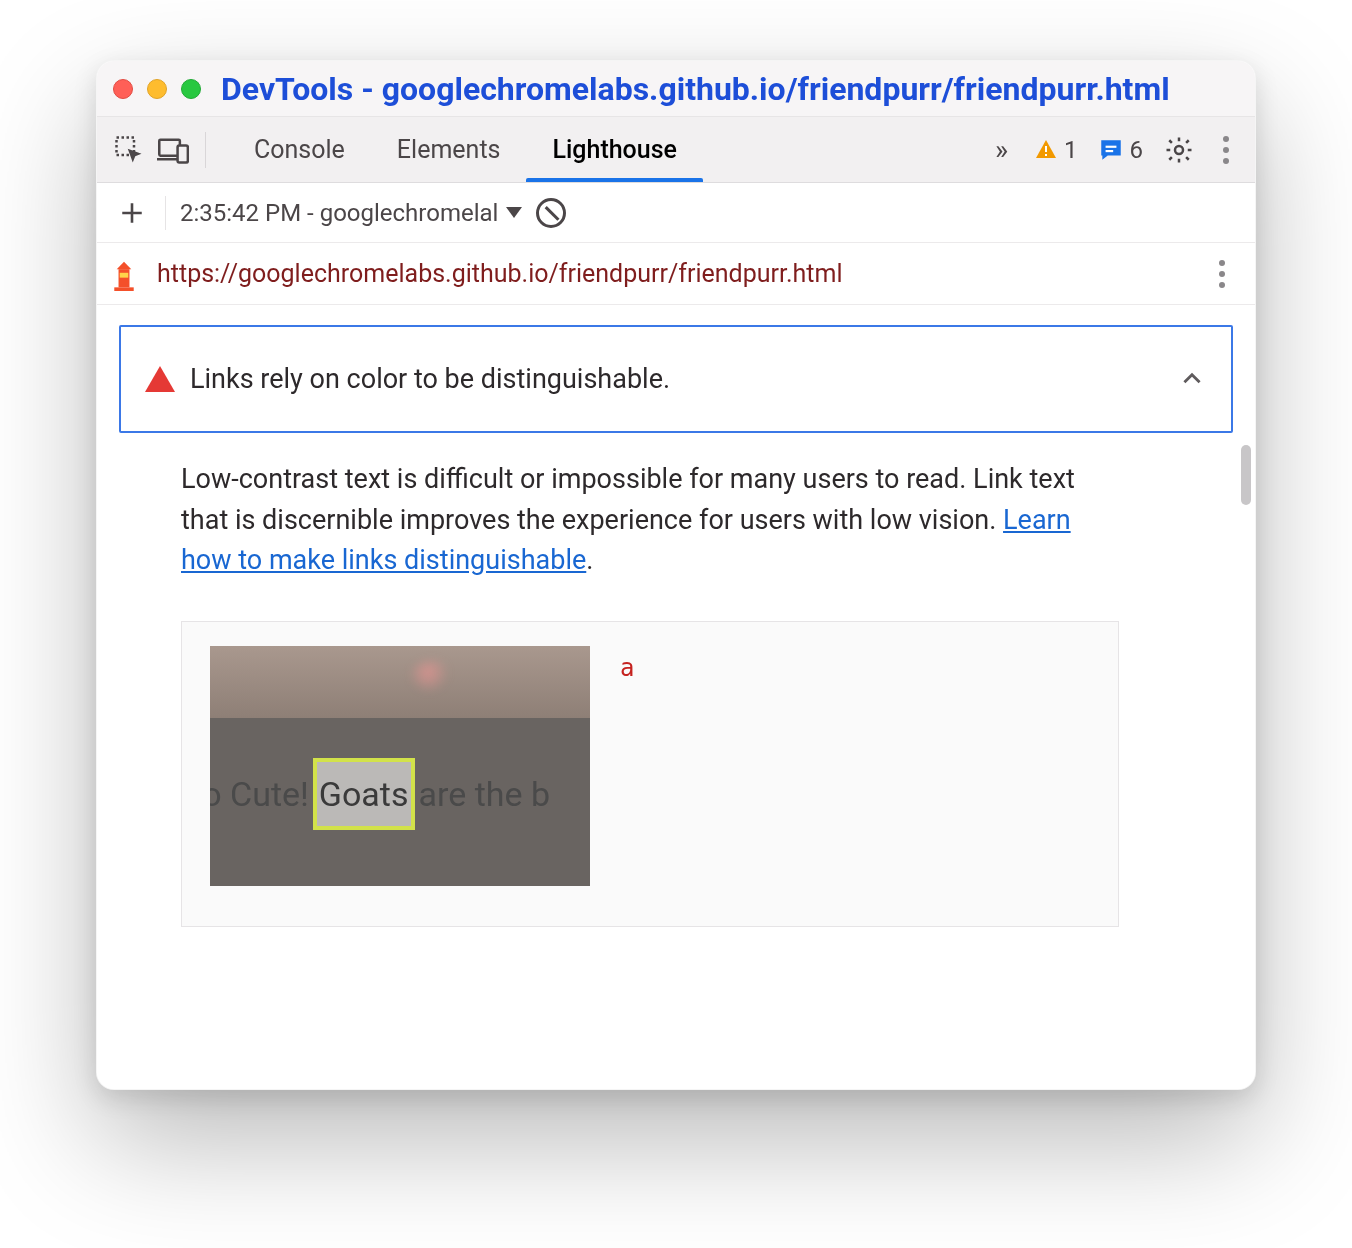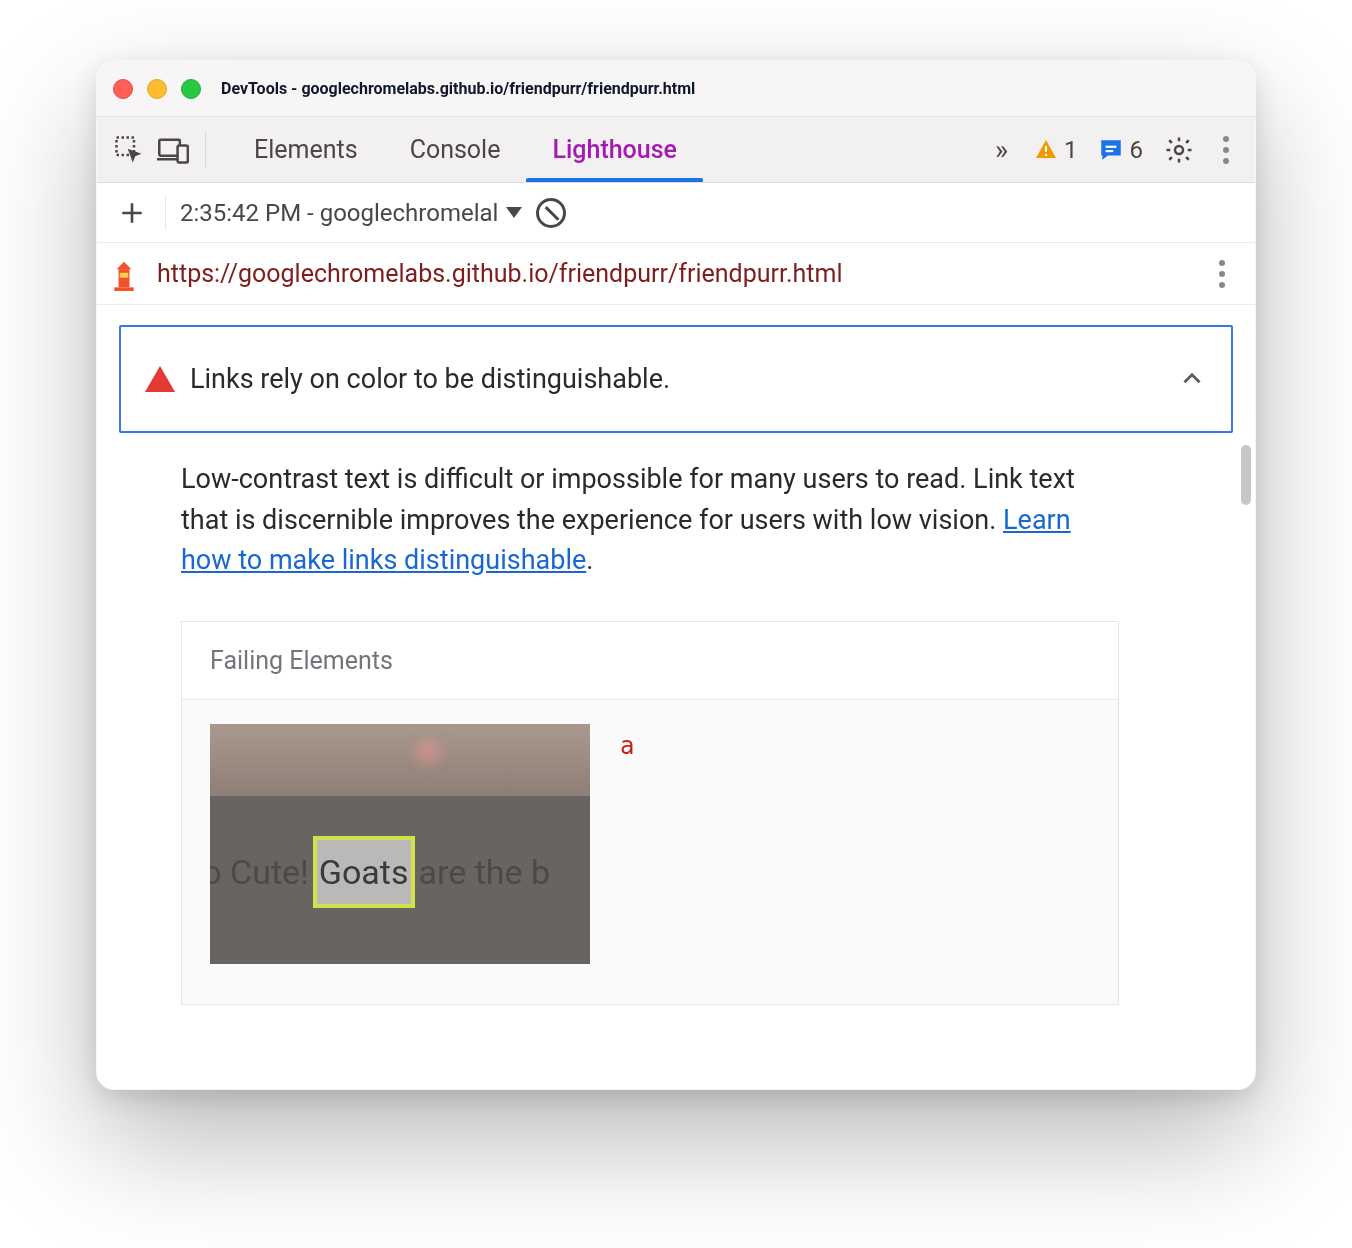--- a/index.html
+++ b/index.html
@@ -29,21 +29,21 @@
       align-items: center;
       padding: 0 16px;
       background: #f7f5f6;
       border-bottom: 1px solid #e7e5e6;
     }
     .traffic { display: flex; gap: 14px; align-items: center; margin-right: 20px; }
     .tl { width: 20px; height: 20px; border-radius: 50%; }
     .tl.red { background: #ff5f57; border: 1px solid #e24b42; }
     .tl.yellow { background: #febc2e; border: 1px solid #e1a327; }
     .tl.green { background: #28c840; border: 1px solid #22aa36; }
-    .title-text { font-size: 16px; font-weight: 700; color: #0f172a; white-space: nowrap; overflow: hidden; text-overflow: ellipsis; }
+    .title-text { font-size: 32px; font-weight: 700; color: #1d4ed8; white-space: nowrap; overflow: hidden; text-overflow: ellipsis; }
 
     
     .tabstrip {
       height: 66px;
       display: flex;
       align-items: center;
       background: #f2f0f1;
       border-bottom: 1px solid #dedcde;
       position: relative;
       padding-left: 10px;
@@ -51,21 +51,21 @@
     .tabstrip .icon-btn {
       width: 44px; height: 44px; display: flex; align-items: center; justify-content: center;
       color: #4b4648; border-radius: 6px; cursor: pointer;
     }
     .tabstrip svg { display: block; }
     .tabgroup { display: flex; align-items: stretch; height: 100%; margin-left: 12px; }
     .divider-v { width: 1px; background: #d9d6d8; height: 36px; align-self: center; margin: 0 10px; }
     .tab {
       display: flex; align-items: center; padding: 0 26px; font-size: 25px; color: #4b4648; cursor: pointer; position: relative;
     }
-    .tab.active { color: #a21caf; font-weight: 500; }
+    .tab.active { color: #000000; font-weight: 500; }
     .tab.active::after {
       content: ""; position: absolute; left: 0; right: 0; bottom: 0; height: 4px; background: #1a73e8; border-radius: 2px 2px 0 0;
     }
     .right-tools { margin-left: auto; display: flex; align-items: center; gap: 8px; padding-right: 12px; }
     .chev-more { font-size: 28px; color: #4b4648; padding: 0 10px; cursor: pointer; letter-spacing: 2px; }
     .issue-pill { display: flex; align-items: center; gap: 6px; font-size: 24px; color: #4b4648; padding: 0 6px; }
     .warn-tri { width: 24px; height: 24px; }
     .chat-ico { width: 26px; height: 26px; }
 
     
@@ -195,24 +195,24 @@
         <svg width="32" height="30" viewBox="0 0 28 24" fill="none" stroke="#4b4648" stroke-width="2.2">
           <rect x="2" y="3" width="18" height="14" rx="1"></rect>
           <line x1="0" y1="20" x2="22" y2="20"></line>
           <rect x="18" y="8" width="9" height="15" rx="1.5" fill="#f2f0f1"></rect>
         </svg>
       </div>
       <div class="divider-v"></div>
 
       <div class="tabgroup">
         <div class="tab">
-            <span>Elements</span>
+            <span>Console</span>
           </div>
         <div class="tab">
-            <span>Console</span>
+            <span>Elements</span>
           </div>
         <div class="tab active">
             <span>Lighthouse</span>
           </div>
       </div>
 
       <div class="right-tools">
         <div class="chev-more">»</div>
         <div class="issue-pill">
           <svg class="warn-tri" viewBox="0 0 24 24">
@@ -285,21 +285,20 @@
             <polyline points="5,15 12,8 19,15"></polyline>
           </svg>
         </div>
       </div>
 
       <p class="audit-desc">
         <span>Low-contrast text is difficult or impossible for many users to read. Link text that is discernible improves the experience for users with low vision. </span><a href="#">Learn how to make links distinguishable</a><span>.</span>
       </p>
 
       <div class="failing-box">
-        <div class="failing-header">Failing Elements</div>
         <div class="failing-body">
           <div class="thumb">
             <div class="band-top"></div>
             <div class="dot"></div>
             <div class="text-layer">
               <span>So Cute! </span>
               <span class="hl">Goats</span>
               <span> are the b</span>
             </div>
           </div>

